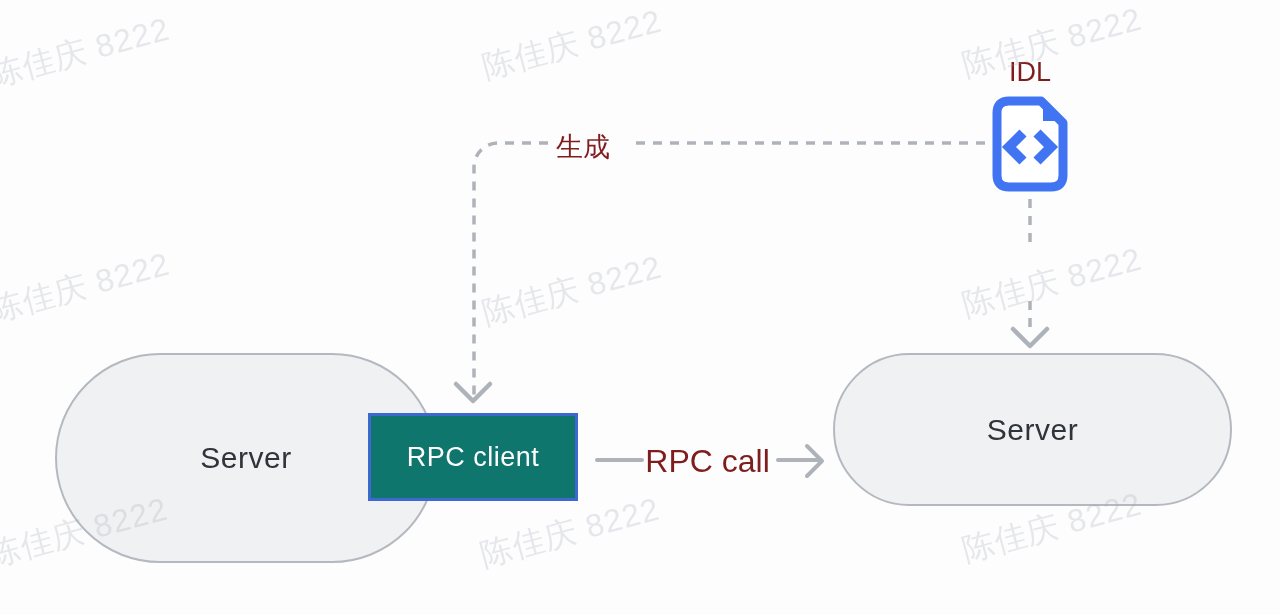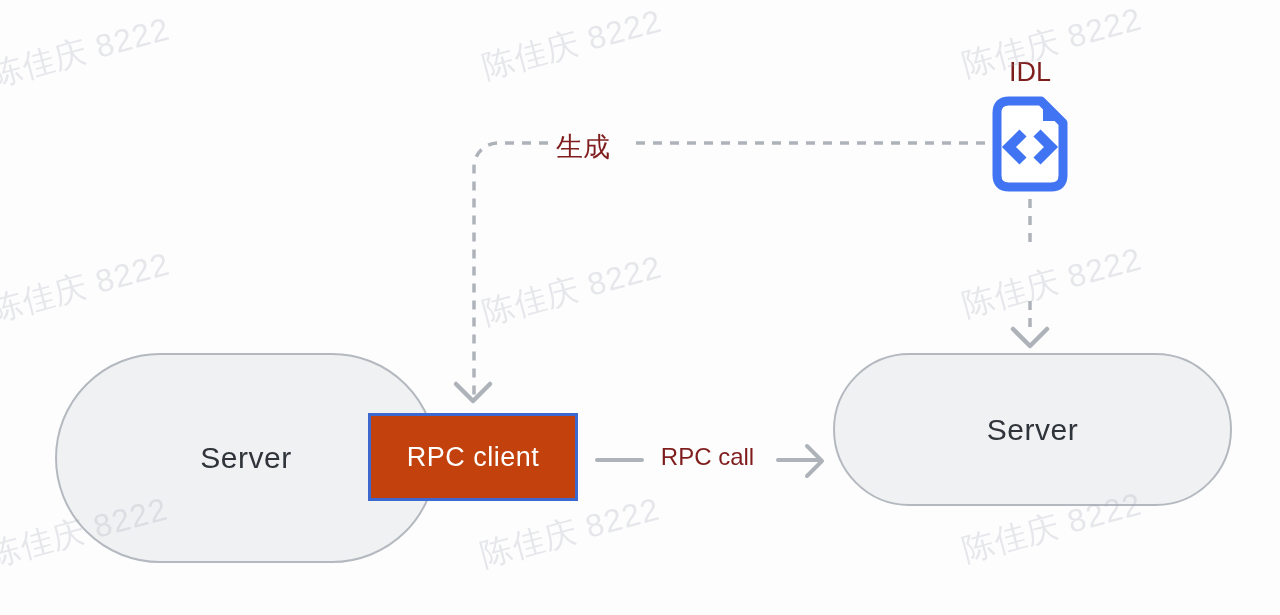--- a/index.html
+++ b/index.html
@@ -21,39 +21,39 @@
     display: flex; align-items: center; justify-content: center;
     z-index: 2;
   }
   .pill .pill-label { font-size: 30px; color: #2f343a; letter-spacing: 0.5px; }
   .pill-client { left: 55px;  top: 353px; width: 382px; height: 210px; }
   .pill-server { left: 833px; top: 353px; width: 399px; height: 153px; }
 
   .rpc-box {
     position: absolute;
     left: 368px; top: 413px; width: 210px; height: 88px;
-    background: #c2410c;
+    background: #0f766e;
     border: 3px solid #3d68d0;
     display: flex; align-items: center; justify-content: center;
     z-index: 4;
   }
   .rpc-box .rpc-box-label { color: #ffffff; font-size: 27px; letter-spacing: 0.5px; }
 
   
   .edge-label {
     position: absolute;
     font-size: 27px;
     color: #7f1d1d;
     z-index: 6;
     white-space: nowrap;
   }
   .label-idl       { left: 990px; top: 57px;  width: 80px;  text-align: center; font-size: 27px; }
   .label-generate  { left: 556px; top: 129px; }
   .label-define    { left: 965px; top: 258px; width: 130px; text-align: center; }
-  .label-rpc-call  { left: 645px; top: 443px; width: 125px; text-align: center; font-size: 24px; }
+  .label-rpc-call  { left: 645px; top: 443px; width: 125px; text-align: center; font-size: 32px; }
 
   
   .idl-icon { position: absolute; left: 990px; top: 96px; width: 80px; height: 96px; z-index: 4; }
 
   
   .connectors { position: absolute; inset: 0; z-index: 5; pointer-events: none; }
 
   
   .watermark {
     position: absolute;

